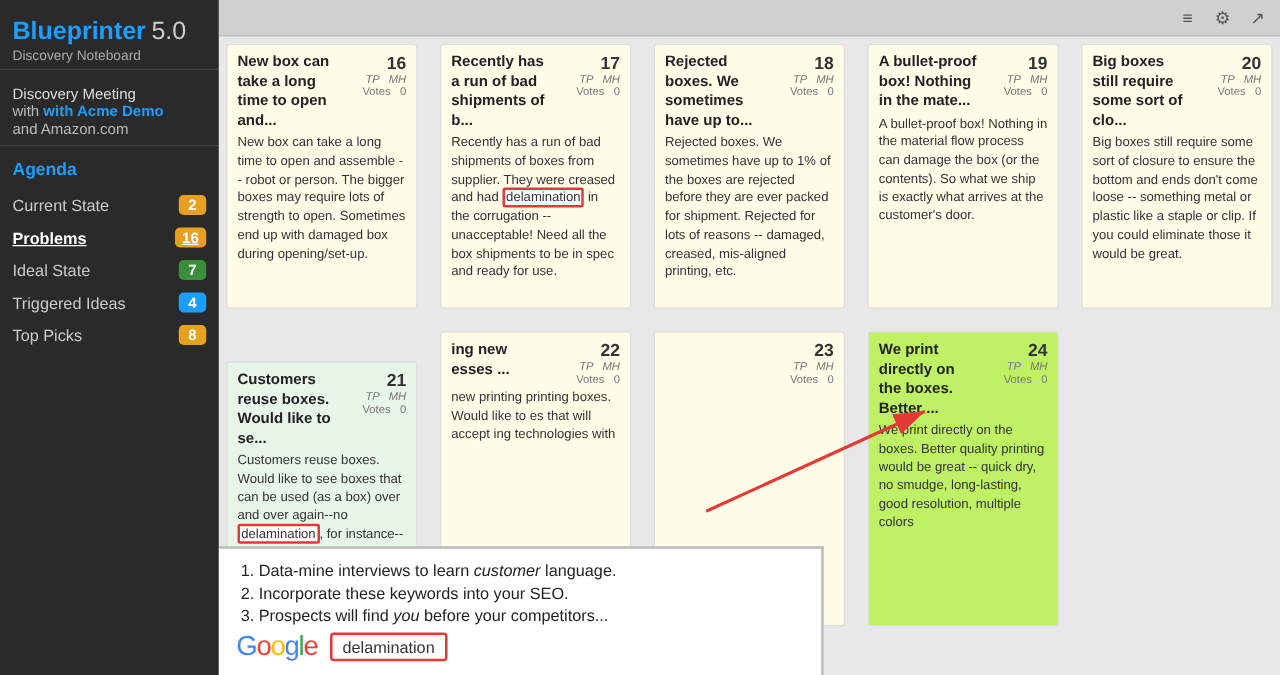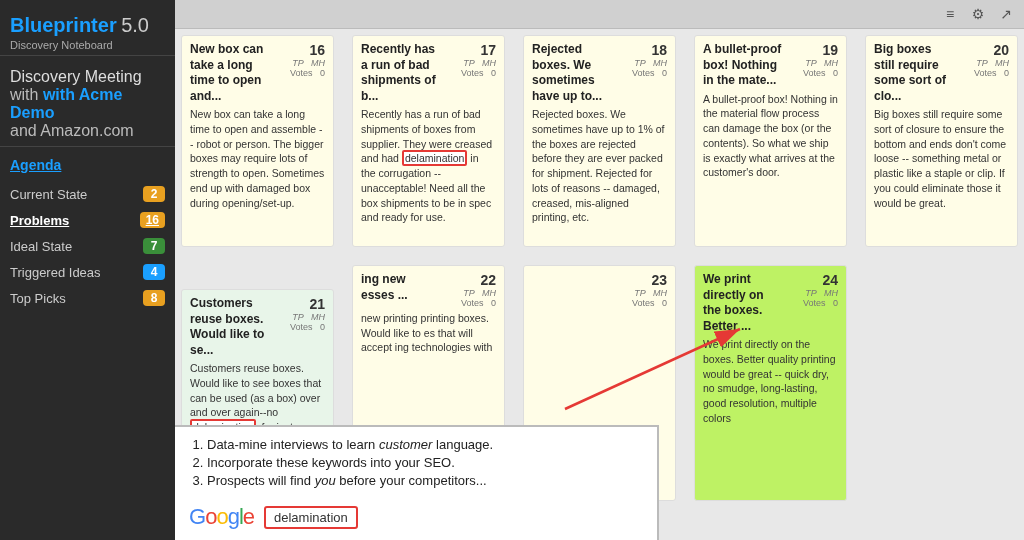--- a/index.html
+++ b/index.html
@@ -43,35 +43,34 @@
       font-weight: normal;
     }
     #logo-subtitle {
       font-size: 11px;
       color: #aaa;
       margin-top: 2px;
     }
 
     #meeting-info {
       padding: 6px 10px;
-      font-size: 16px;
+      font-size: 12px;
       color: #bbb;
       border-bottom: 1px solid #444;
       margin-bottom: 6px;
     }
     #meeting-info .meeting-title { color: #ddd; }
     #meeting-info .meeting-client { color: #1a9fff; font-weight: bold; }
 
     #agenda-label {
       padding: 4px 10px;
       font-size: 14px;
       font-weight: bold;
       color: #1a9fff;
       margin-bottom: 4px;
-      text-decoration: underline;
     }
 
     .agenda-item {
       display: flex;
       align-items: center;
       padding: 5px 10px;
       cursor: pointer;
       font-size: 13px;
       color: #ccc;
     }
@@ -218,21 +217,21 @@
       border-top: 2px solid #bbb;
       border-right: 2px solid #bbb;
       padding: 10px 14px;
       font-size: 13px;
       color: #222;
       z-index: 5;
     }
 
     #bottom-panel ol {
       padding-left: 18px;
-      margin-bottom: 16px;
+      margin-bottom: 4px;
     }
     #bottom-panel ol li {
       margin-bottom: 3px;
       font-size: 13px;
       color: #222;
     }
     #bottom-panel ol li em {
       font-style: italic;
     }
 

